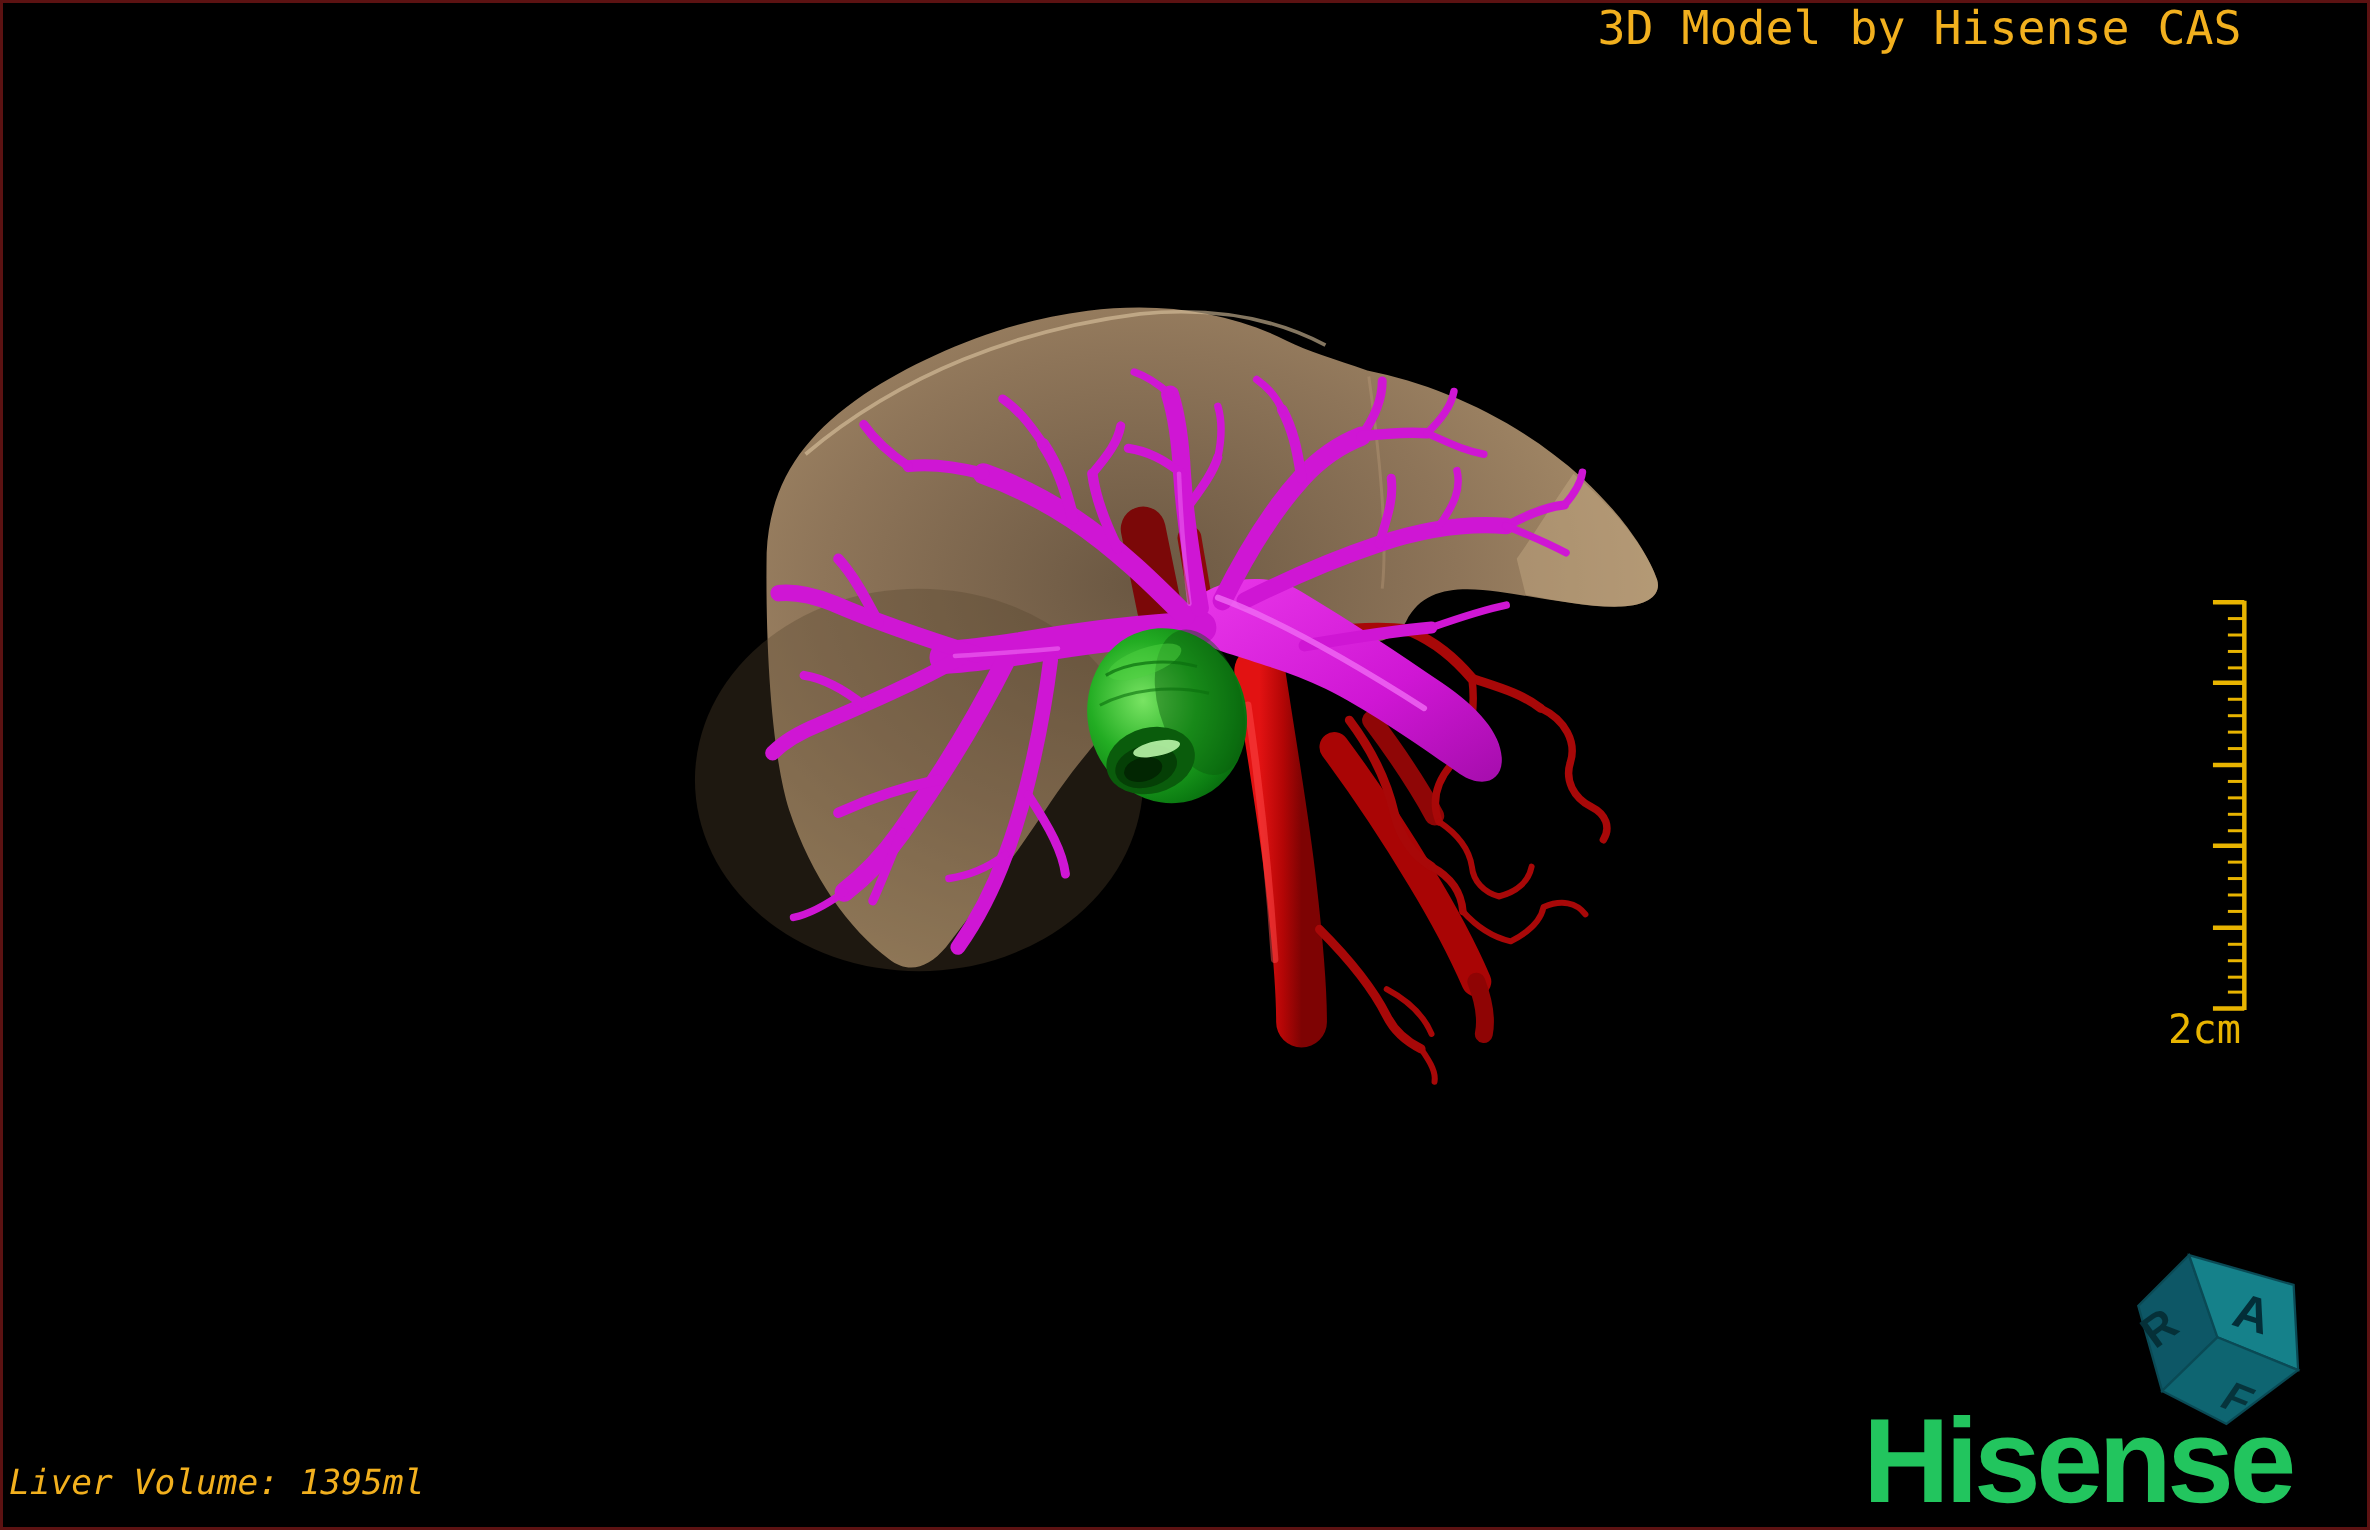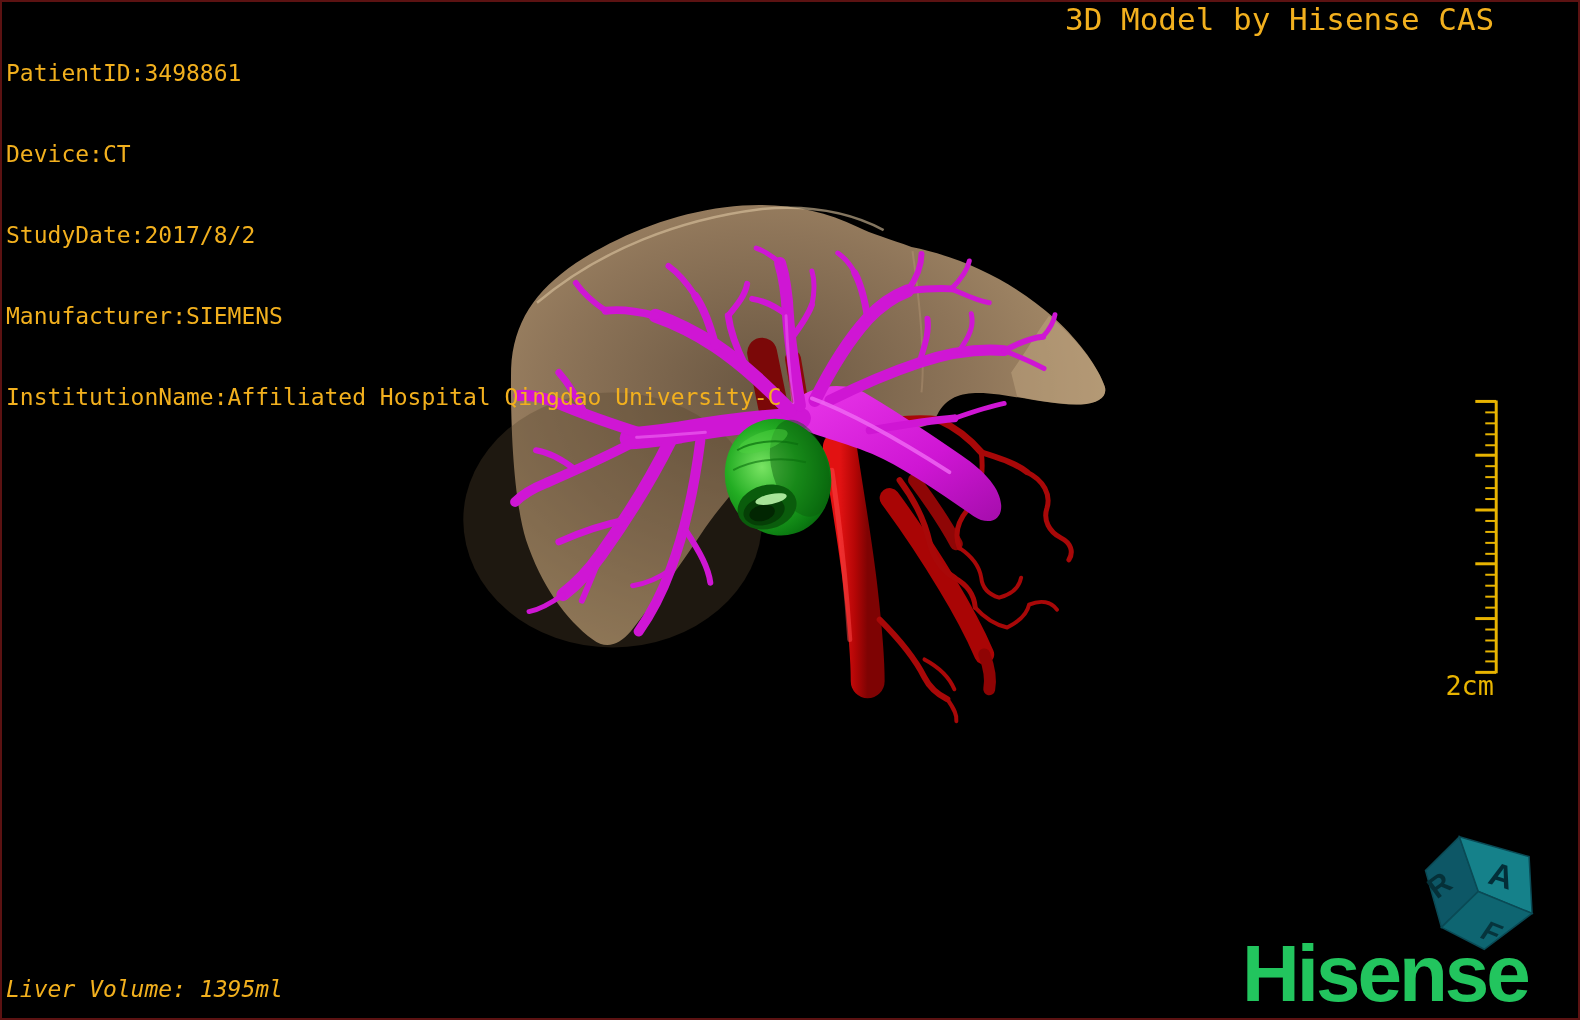--- a/index.html
+++ b/index.html
@@ -225,27 +225,20 @@
     <g stroke="#0a4a55" stroke-width="1.5">
       <polygon points="1462,838 1428,872 1444,929 1481,893" fill="#0d5766"></polygon>
       <polygon points="1462,838 1532,858 1535,915 1481,893" fill="#15818a"></polygon>
       <polygon points="1481,893 1535,915 1487,951 1444,929" fill="#0e6571"></polygon>
       <text transform="translate(1448,895) rotate(-36)" font-family="Liberation Sans, sans-serif" font-size="30" font-weight="bold" fill="#053038" stroke="none" text-anchor="middle">R</text>
       <text transform="translate(1501,888) rotate(17)" font-family="Liberation Sans, sans-serif" font-size="33" font-weight="bold" fill="#032e38" stroke="none" text-anchor="middle">A</text>
       <text transform="translate(1489,942) rotate(22) skewX(-12)" font-family="Liberation Sans, sans-serif" font-size="28" font-weight="bold" fill="#06343c" stroke="none" text-anchor="middle">F</text>
     </g>
   </svg>
 
-  <div class="ovl patient-info">
-    <div>PatientID:3498861</div>
-    <div>Device:CT</div>
-    <div>StudyDate:2017/8/2</div>
-    <div>Manufacturer:SIEMENS</div>
-    <div>InstitutionName:Affiliated Hospital Qingdao University-C</div>
-  </div>
 
   <div class="ovl watermark">3D Model by Hisense CAS</div>
 
   <div class="ovl liver-volume">Liver Volume: 1395ml</div>
 
   <div class="logo">Hisense</div>
 
 </div>
 
 </body></html>

